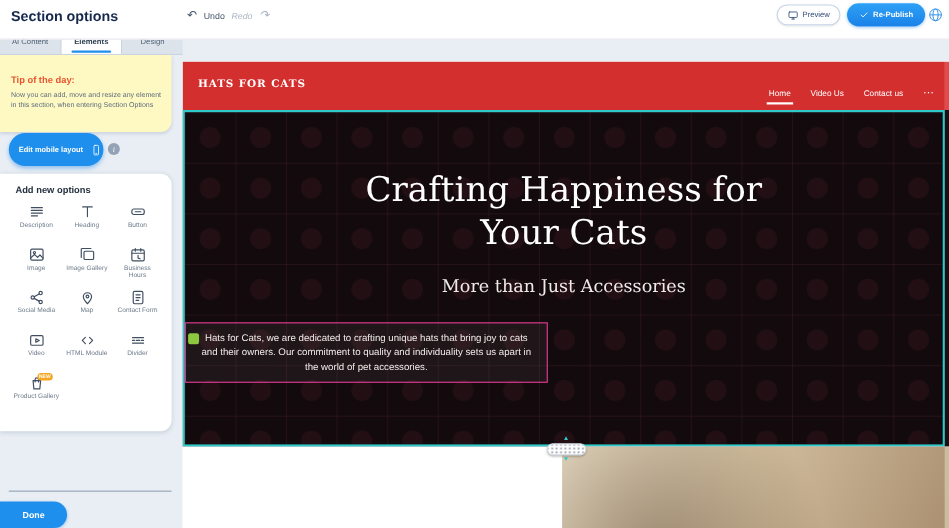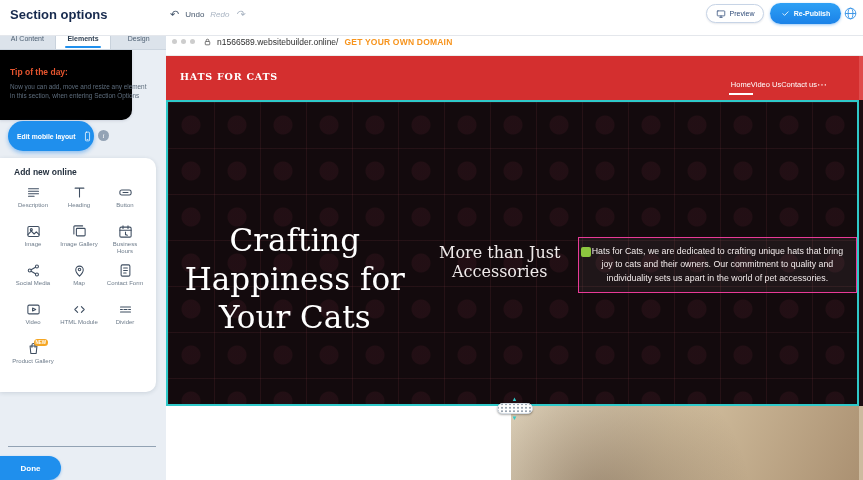--- a/index.html
+++ b/index.html
@@ -34,21 +34,21 @@
   .tabs { position:absolute; top:28px; left:0; width:166px; height:22px; background:#dce3eb;
           display:flex; border-bottom:1px solid #ccd5df; z-index:20; }
   .tab { flex:1; display:flex; align-items:center; justify-content:center; font-size:7px; color:#4d5f72;
          border-right:1px solid #c9d2dc; position:relative; cursor:pointer; }
   .tab:last-child { border-right:none; }
   .tab.active { background:#fff; color:#2c3e52; font-weight:bold; }
   .tab.active::after { content:""; position:absolute; left:9px; right:9px; bottom:1px; height:2px;
                        background:#1f8fed; border-radius:1px; }
 
   
-  .tip-card { position:absolute; top:50px; left:0; width:132px; height:70px; background:#000000;
+  .tip-card { position:absolute; top:50px; left:0; width:156px; height:70px; background:#fef9c3;
               border-radius:0 0 10px 0; box-shadow:0 1px 3px rgba(40,60,90,.14); z-index:10; }
   .tip-title { position:absolute; top:17px; left:10px; font-size:8.5px; font-weight:bold; color:#e6552f; }
   .tip-text { position:absolute; top:33px; left:10px; width:140px; font-size:6.4px; line-height:1.35; color:#5d6c7c; }
 
   .edit-mobile { position:absolute; top:121px; left:8px; width:86px; height:30px; border-radius:16px; border:none;
                  background:#1f8fed; color:#fff; display:flex; align-items:center; padding-left:9px; gap:6px;
                  font-size:6.8px; font-weight:bold; font-family:inherit; cursor:pointer;
                  box-shadow:0 2px 4px rgba(27,130,232,.45); z-index:10; }
   .edit-mobile svg { width:11px; height:17px; stroke:#fff; fill:none; stroke-width:1.6; stroke-linecap:round; }
   .info-dot { position:absolute; top:130px; left:98px; width:11px; height:11px; border-radius:50%;
@@ -81,39 +81,39 @@
   .lock { margin-left:8px; }
   .lock svg { width:9px; height:10px; stroke:#3a3a3a; fill:none; stroke-width:1.8; }
   .url { margin-left:5px; font-size:8.5px; color:#2f2f2f; }
   .cta { margin-left:6px; font-size:8.5px; font-weight:bold; color:#f7941d; letter-spacing:.2px; cursor:pointer; }
 
   
   .site { position:absolute; top:56px; left:166px; width:697px; height:424px; overflow:hidden; background:#fff; }
   .site-header { position:absolute; top:0; left:0; width:693px; height:44px; background:#d42f2f; }
   .logo { position:absolute; left:14px; top:15px; font-family:"DejaVu Serif", serif; font-size:9.5px;
           font-weight:bold; color:#fff; letter-spacing:.8px; cursor:pointer; }
-  .nav { position:absolute; right:32px; top:0; height:56px; display:flex; align-items:center; gap:0;
+  .nav { position:absolute; right:10px; top:0; height:56px; display:flex; align-items:center; gap:18px;
          font-size:7.5px; color:#fff; }
   .nav-item { position:relative; cursor:pointer; padding:6px 0; }
   .nav-item.active::after { content:""; position:absolute; left:-2px; right:-2px; bottom:0; height:2px; background:#fff; }
   .nav-more { font-size:10px; cursor:pointer; }
 
   .hero { position:absolute; top:44px; left:0; width:693px; height:306px;
           background-color:#130a0d;
           background-image:
             linear-gradient(rgba(205,90,100,.10) 1px, transparent 1px),
             linear-gradient(90deg, rgba(205,90,100,.10) 1px, transparent 1px),
             radial-gradient(rgba(170,60,85,.10) 9px, transparent 10px);
           background-size:46px 46px, 46px 46px, 46px 46px;
           border:2px solid #2fc9c9;
-          display:flex; flex-direction:row; align-items:center; }
+          display:flex; flex-direction:column; }
   .hero-title { margin-top:52px; font-family:"DejaVu Serif", serif; font-size:31px; line-height:1.25;
                 color:#fff; text-align:center; font-weight:normal; }
   .hero-sub { margin-top:18px; font-family:"DejaVu Serif", serif; font-size:16px; color:#efeaea; text-align:center; }
-  .hero-box { position:relative; margin-top:24px; width:386px; border:1px solid #e83a97;
+  .hero-box { position:relative; margin-top:24px; width:330px; border:1px solid #e83a97;
               background:rgba(255,255,255,.05); padding:7px 12px; font-size:8.8px; line-height:1.5;
               color:#f1eaea; text-align:center; cursor:pointer; }
   .green-handle { position:absolute; left:2px; top:9px; width:10px; height:10px; background:#8dc63f; border-radius:2px; }
 
   .section-handle { position:absolute; left:50%; top:340px; transform:translateX(-50%); z-index:8;
                     display:flex; flex-direction:column; align-items:center; gap:1px; cursor:ns-resize; }
   .sh-arrow { color:#2fc9c9; font-size:6px; line-height:6px; }
   .sh-pill { width:36px; height:11px; background:#fff; border:1px solid #d5dde5; border-radius:6px;
              box-shadow:0 1px 2px rgba(0,0,0,.3);
              background-image:radial-gradient(#9aa5b1 .8px, transparent 1.1px);
@@ -179,21 +179,21 @@
   <button class="edit-mobile">
     <span>Edit mobile layout</span>
     <svg viewBox="0 0 24 24">
       <rect x="7.5" y="2.5" width="9" height="19" rx="2"></rect>
         <path d="M11 18.5h2"></path>
     </svg>
   </button>
   <span class="info-dot">i</span>
 
   <section class="add-card">
-    <h3 class="add-title">Add new online</h3>
+    <h3 class="add-title">Add new options</h3>
     <div class="el-grid">
 
       <div class="el-cell">
         <svg viewBox="0 0 24 24">
             <path d="M4 6h16M4 10h16M4 14h16M4 18h9"></path>
           </svg>
         <span class="el-label">Description</span>
       </div>
       <div class="el-cell">
         <svg viewBox="0 0 24 24">
@@ -285,35 +285,20 @@
           </svg>
         <span class="el-label">Product Gallery</span>
       </div>
 
     </div>
   </section>
 
   <div class="side-divider"></div>
   <button class="done-btn">Done</button>
 
-  <div class="browser-bar">
-    <span class="win-dots">
-        <i></i>
-        <i></i>
-        <i></i>
-      </span>
-    <span class="lock">
-      <svg viewBox="0 0 24 24">
-          <rect x="6" y="10.5" width="12" height="9" rx="1.8"></rect>
-          <path d="M8.5 10.5V8a3.5 3.5 0 017 0v2.5"></path>
-        </svg>
-    </span>
-    <span class="url">n1566589.websitebuilder.online/</span>
-    <span class="cta">GET YOUR OWN DOMAIN</span>
-  </div>
 
   <div class="site">
 
     <div class="site-header">
       <span class="logo">HATS FOR CATS</span>
       <nav class="nav">
         <span class="nav-item active">Home</span>
         <span class="nav-item">Video Us</span>
         <span class="nav-item">Contact us</span>
         <span class="nav-more">⋯</span>

